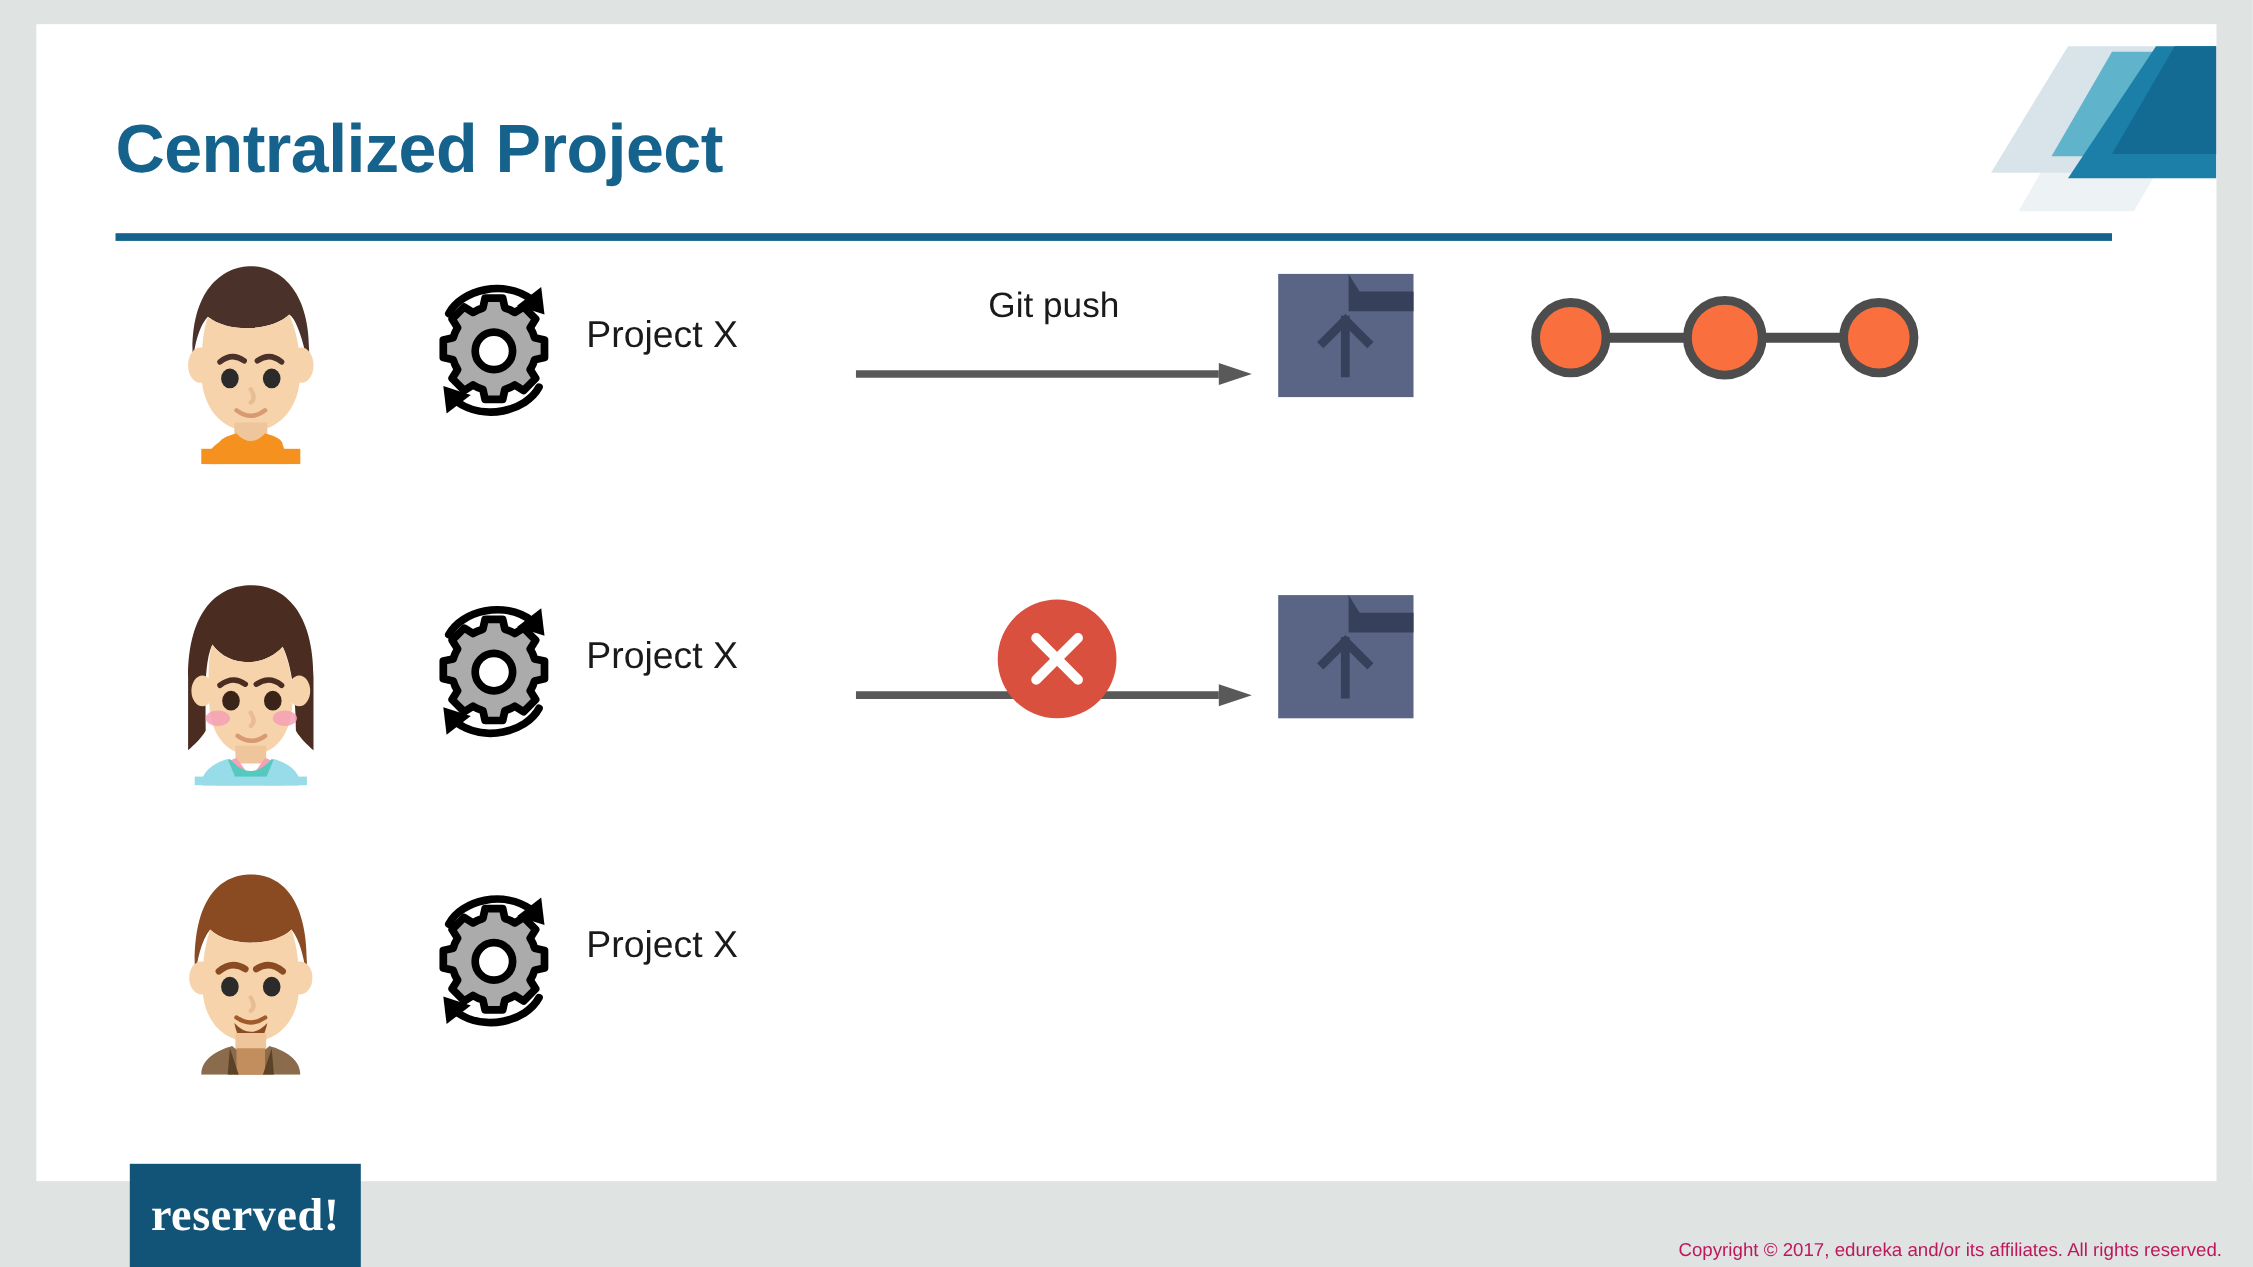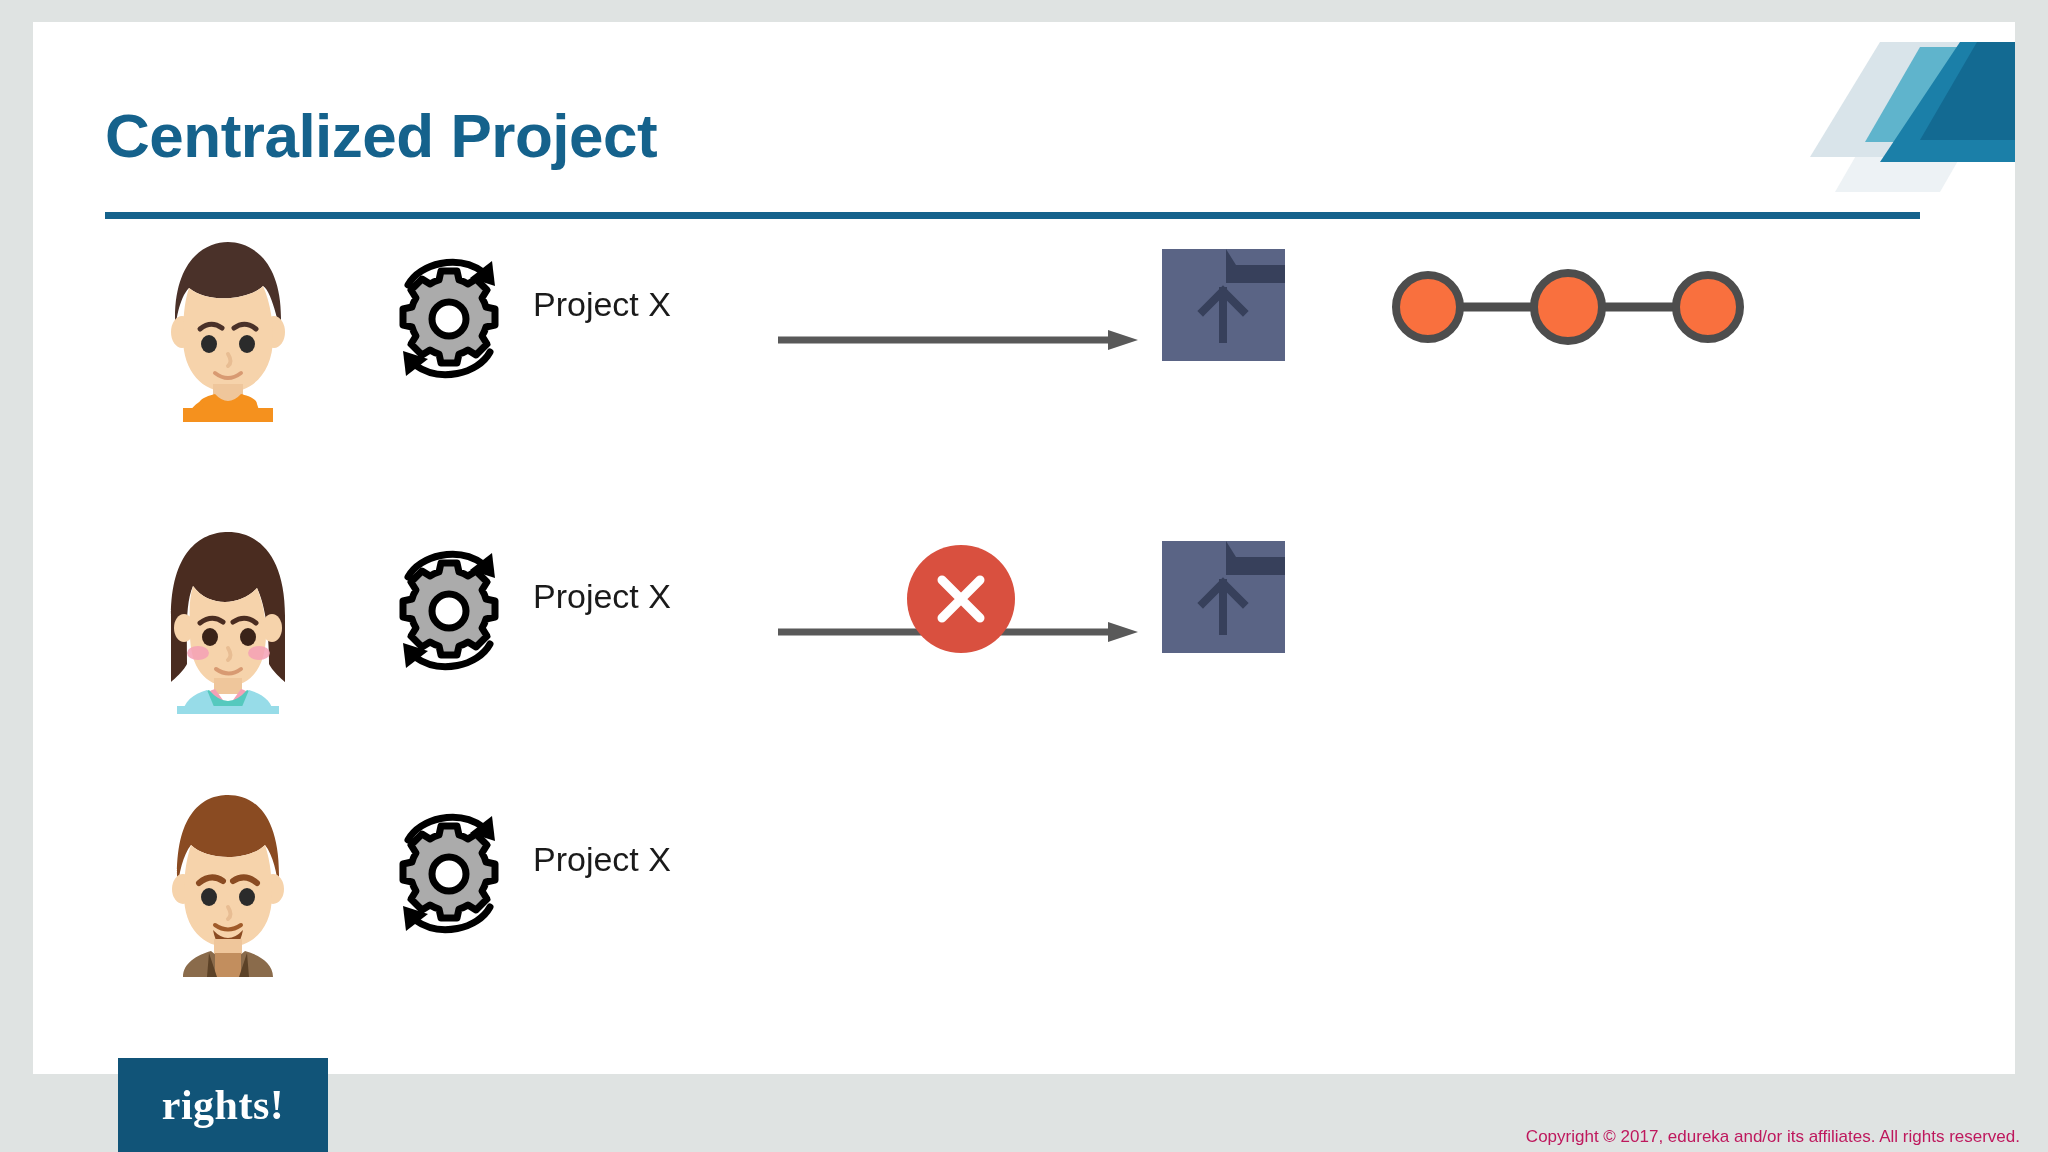--- a/index.html
+++ b/index.html
@@ -218,20 +218,21 @@
         <g transform="translate(61,68)">
           <path d="M-8,-48 h16 l2,9 a34 34 0 0 1 9,4 l8,-5 l11,11 l-5,8 a34 34 0 0 1 4,9 l9,2 v16 l-9,2 a34 34 0 0 1 -4,9 l5,8 l-11,11 l-8,-5 a34 34 0 0 1 -9,4 l-2,9 h-16 l-2,-9 a34 34 0 0 1 -9,-4 l-8,5 l-11,-11 l5,-8 a34 34 0 0 1 -4,-9 l-9,-2 v-16 l9,-2 a34 34 0 0 1 4,-9 l-5,-8 l11,-11 l8,5 a34 34 0 0 1 9,-4 Z" fill="#ABABAB" stroke="#000" stroke-width="7" stroke-linejoin="round"></path>
           <circle cx="0" cy="0" r="17" fill="#FFFFFF" stroke="#000" stroke-width="7"></circle>
         </g>
       </svg>
     </div>
 
     <div class="project-label">Project X</div>
 
     <div class="arrow-wrap" id="arrow-0">
+      <div class="arrow-label">Git push</div>
       <div class="arrow-line">
         <svg viewBox="0 0 360 22" width="360" height="22" preserveAspectRatio="none">
           <line x1="0" y1="11" x2="330" y2="11" stroke="#595959" stroke-width="7"></line>
           <polygon points="330,1 360,11 330,21" fill="#595959"></polygon>
         </svg>
       </div>
     </div>
 
     <div class="folder">
       <svg viewBox="0 0 135 130" width="135" height="130">
@@ -372,15 +373,15 @@
       </svg>
     </div>
 
     <div class="project-label">Project X</div>
   </div>
 
 </div>
 
 <div id="footer-band"></div>
 <div id="logo-box">
-  <span id="logo-text">rights!</span>
+  <span id="logo-text">reserved!</span>
 </div>
 <div id="copyright">Copyright © 2017, edureka and/or its affiliates. All rights reserved.</div>
 
 </body></html>

